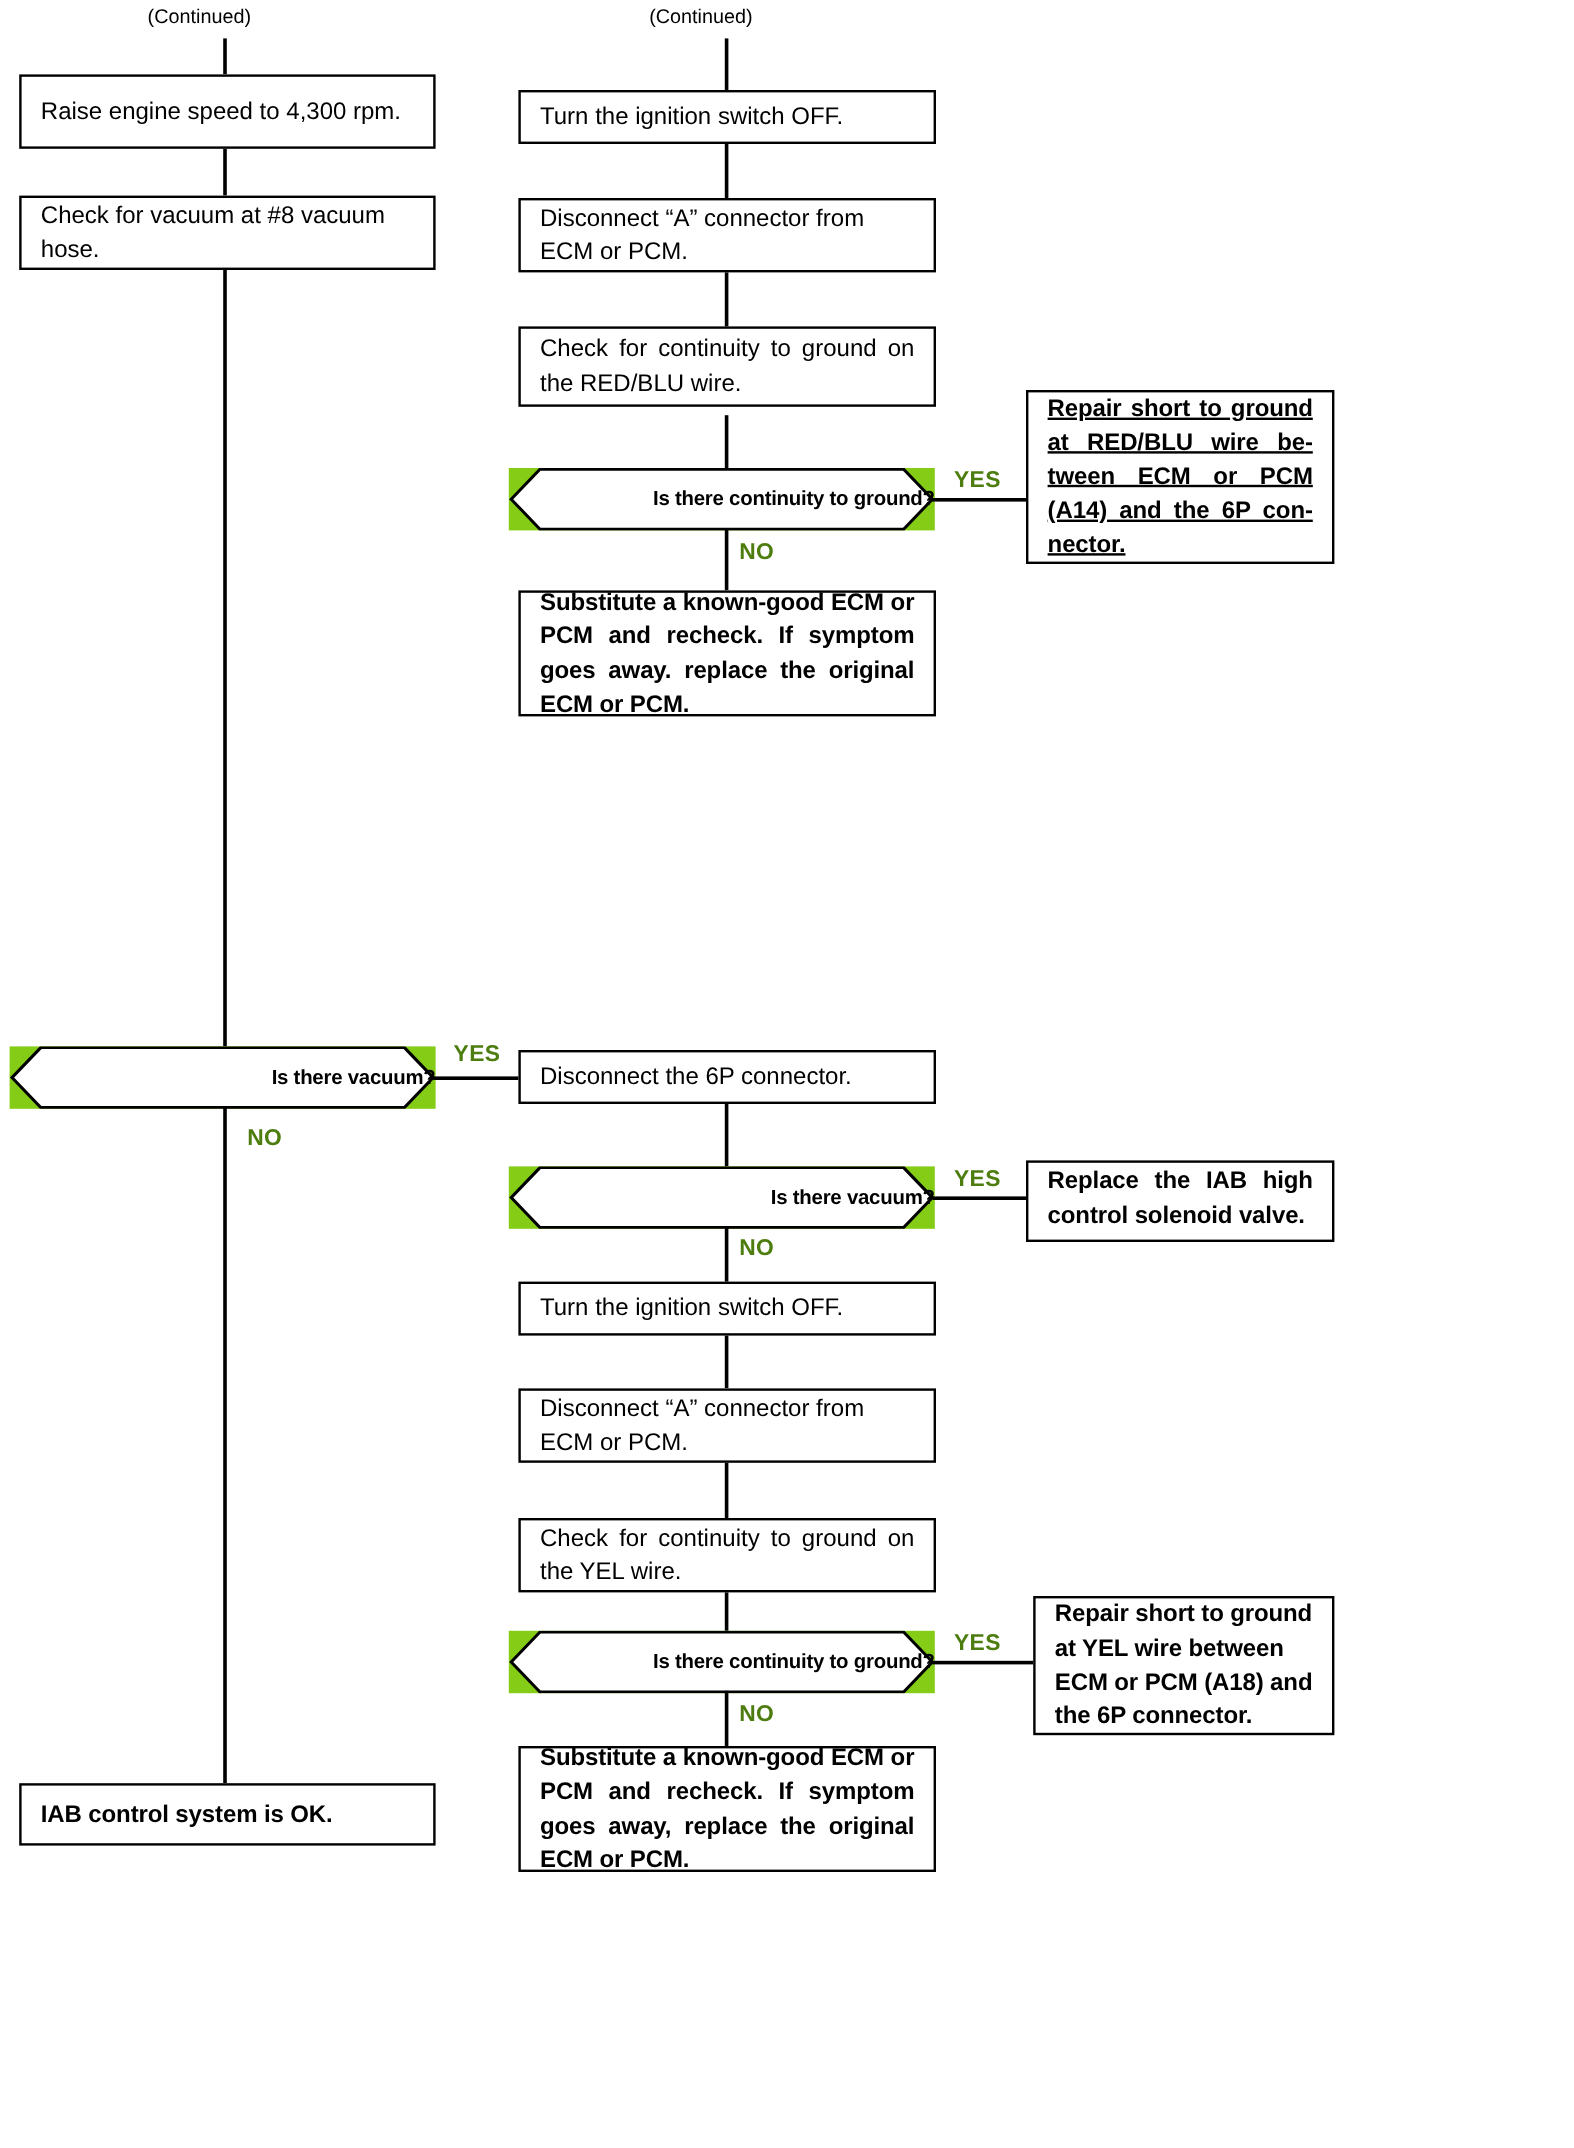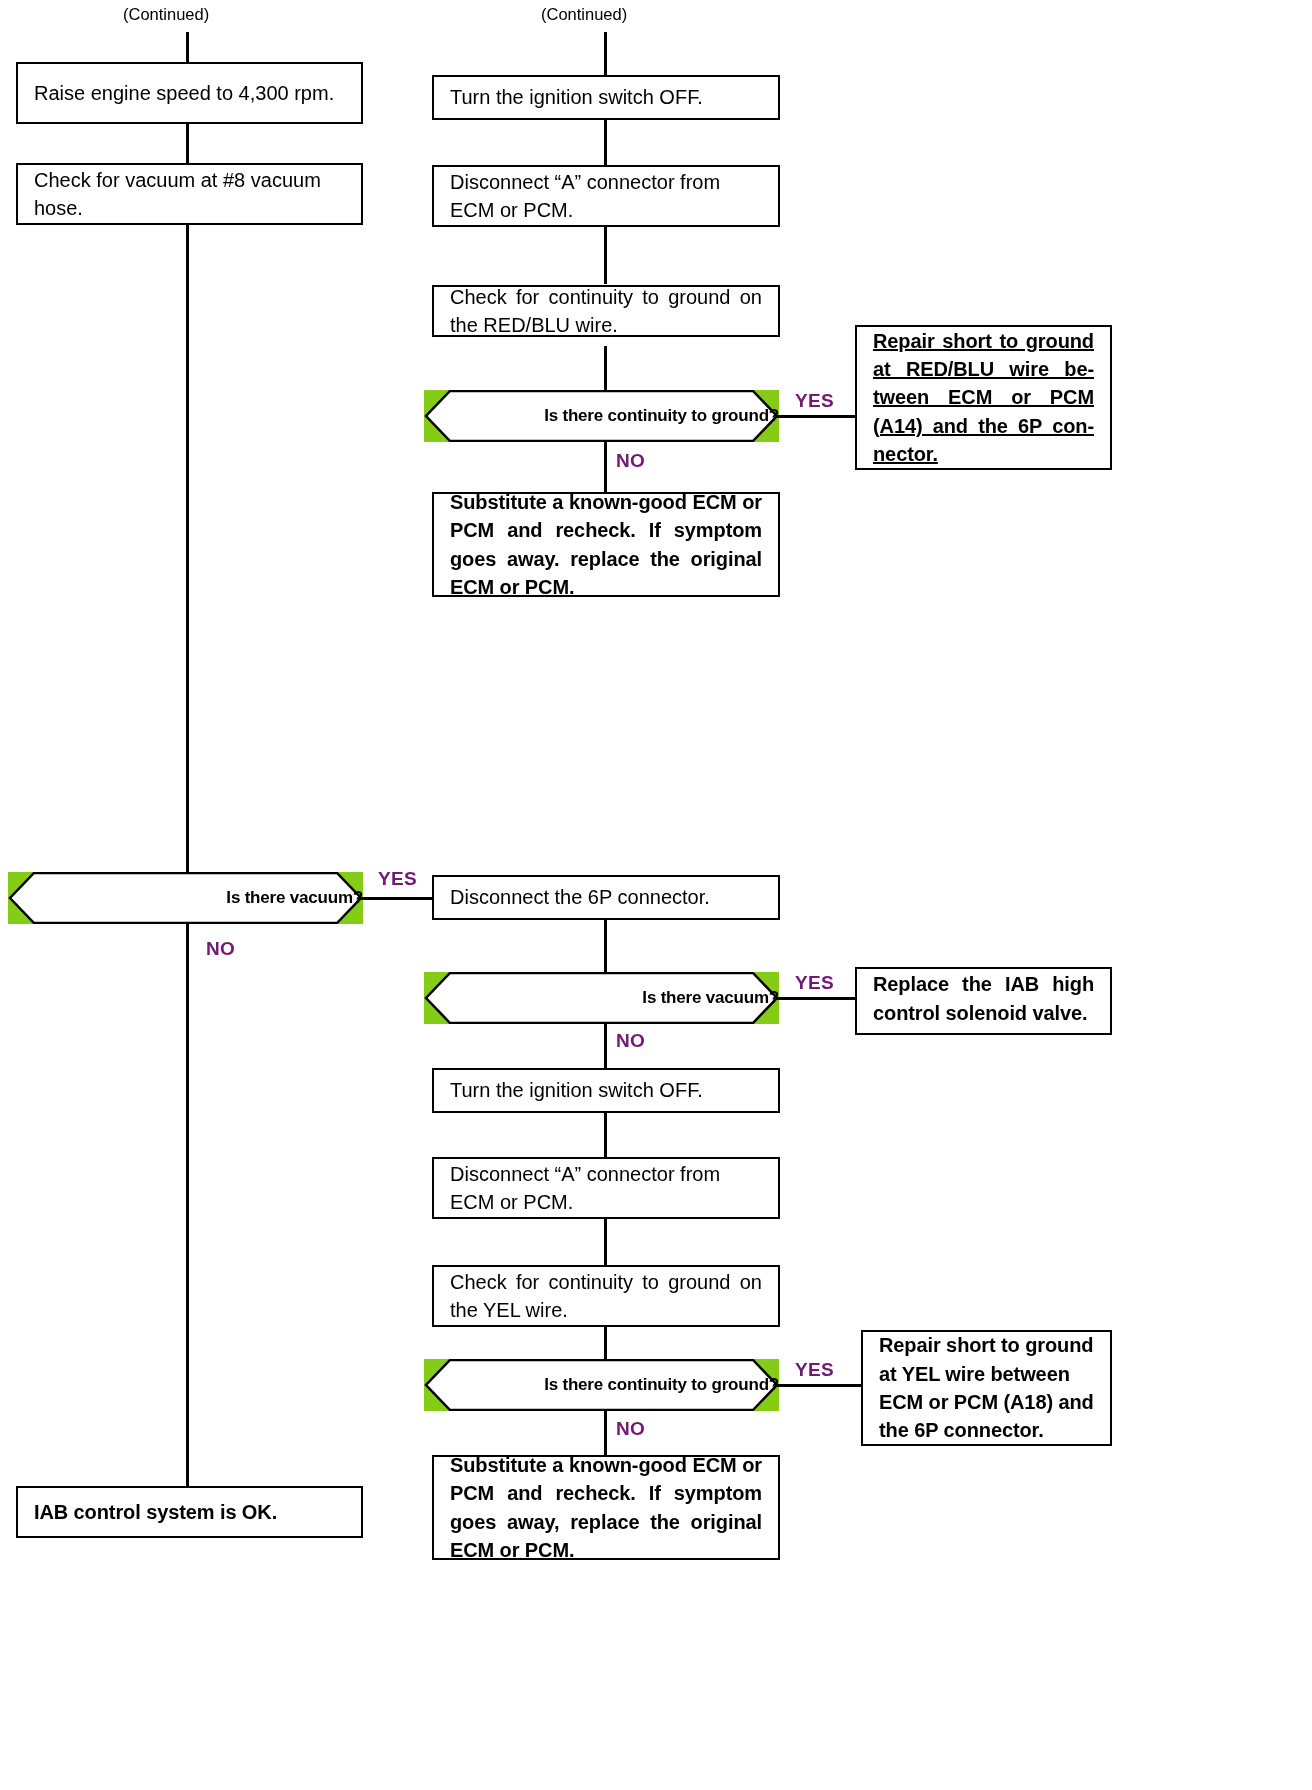--- a/index.html
+++ b/index.html
@@ -72,21 +72,21 @@
   .hline {
     position: absolute;
     background: #000;
     height: 3px;
   }
   
   .lbl {
     position: absolute;
     font-size: 19px;
     font-weight: bold;
-    color: #701a75;
+    color: #4d7c0f;
     letter-spacing: 0.3px;
   }
   .contlbl {
     position: absolute;
     font-size: 16.5px;
     color: #000;
     font-weight: 400;
   }
 </style>
 </head>
@@ -136,21 +136,21 @@
   </div>
 
   <div class="vline" style="left:604px; top:120px; height:45px;"></div>
 
   <div class="box" style="left:432px; top:165px; width:348px; height:62px;">
     <span class="txt">Disconnect “A” connector from ECM or PCM.</span>
   </div>
 
   <div class="vline" style="left:604px; top:227px; height:57px;"></div>
 
-  <div class="box" style="left:432px; top:285px; width:348px; height:52px;justify-content:flex-end;">
+  <div class="box" style="left:432px; top:272px; width:348px; height:67px;justify-content:flex-end;">
     <span class="txt justify">Check  for  continuity  to  ground on the RED/BLU wire.</span>
   </div>
 
   <div class="vline" style="left:604px; top:346px; height:44px;"></div>
 
   <div class="decision" style="left:424px; top:390px; width:355px; height:52px;">
     <svg class="hexsvg" width="355" height="52" viewBox="0 0 355 52">
       <polygon points="26,1 329,1 353,26 329,51 26,51 2,26" fill="#ffffff" stroke="#000000" stroke-width="2.5"></polygon>
     </svg>
     <span class="dtxt">Is there continuity to ground?</span>

